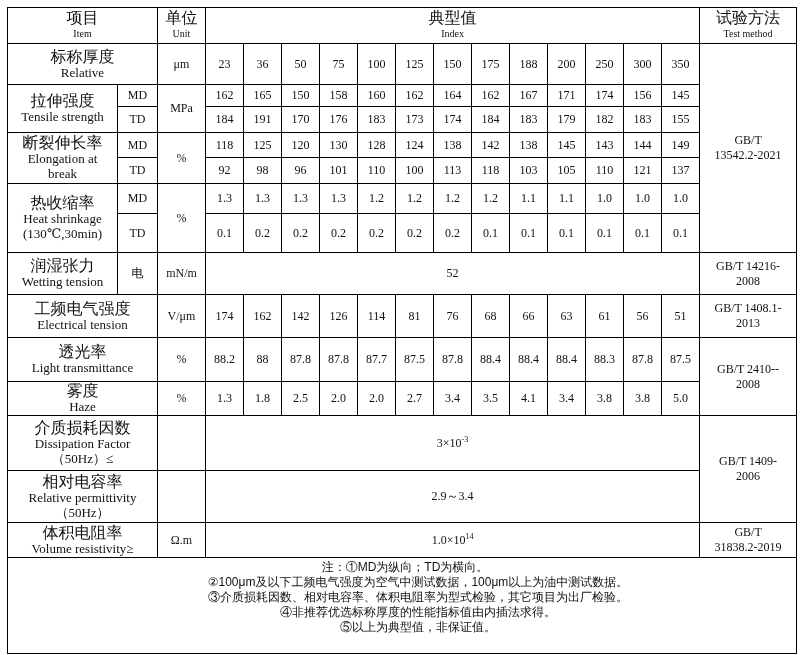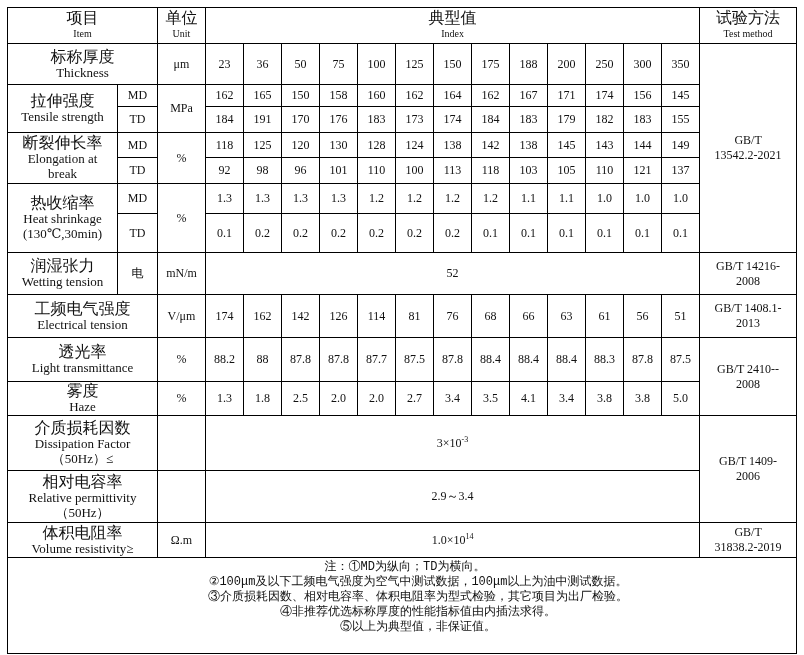--- a/index.html
+++ b/index.html
@@ -6,21 +6,21 @@
   body { width:804px; height:655px; position:relative; overflow:hidden;
          font-family:"Liberation Serif","DejaVu Serif",serif; color:#111; }
   table.spec { position:absolute; left:7px; top:7px; border-collapse:collapse; table-layout:fixed; width:789px; }
   table.spec td { border:1px solid #000; text-align:center; vertical-align:middle; padding:0; font-size:12px; line-height:15px; overflow:hidden; }
   .cn { font-family:"DejaVu Sans",sans-serif; font-size:16px; line-height:16px; }
   .en { font-size:13px; line-height:15px; }
   .hdr { font-size:10px; line-height:16px;text-align:center; }
   .val { font-size:12px; }
   .method { font-size:13px; line-height:16px; }
   sup { font-size:8px; vertical-align:super; line-height:0; }
-  td.notes { text-align:left; padding:2px 0 2px 6px !important; font-family:Liberation Mono, monospace; font-size:12.5px; line-height:18.5px; }
+  td.notes { text-align:left; padding:2px 0 2px 6px !important; font-family:Liberation Sans, sans-serif; font-size:12.5px; line-height:18.5px; }
   .note-line { white-space:nowrap; }
   .indent { padding-left:26px; }
 </style>
 </head>
 <body>
 
 <table class="spec">
   <colgroup>
     <col style="width:110px">
       <col style="width:40px">
@@ -57,21 +57,21 @@
     </td>
     <td>
       <div class="cn">试验方法</div>
       <div class="hdr">Test method</div>
     </td>
   </tr>
 
   <tr style="height:41px">
     <td colspan="2">
       <div class="cn">标称厚度</div>
-      <div class="en">Thickness</div>
+      <div class="en">Relative</div>
     </td>
     <td class="en">μm</td>
     <td class="val">23</td>
     <td class="val">36</td>
     <td class="val">50</td>
     <td class="val">75</td>
     <td class="val">100</td>
     <td class="val">125</td>
     <td class="val">150</td>
     <td class="val">175</td>

